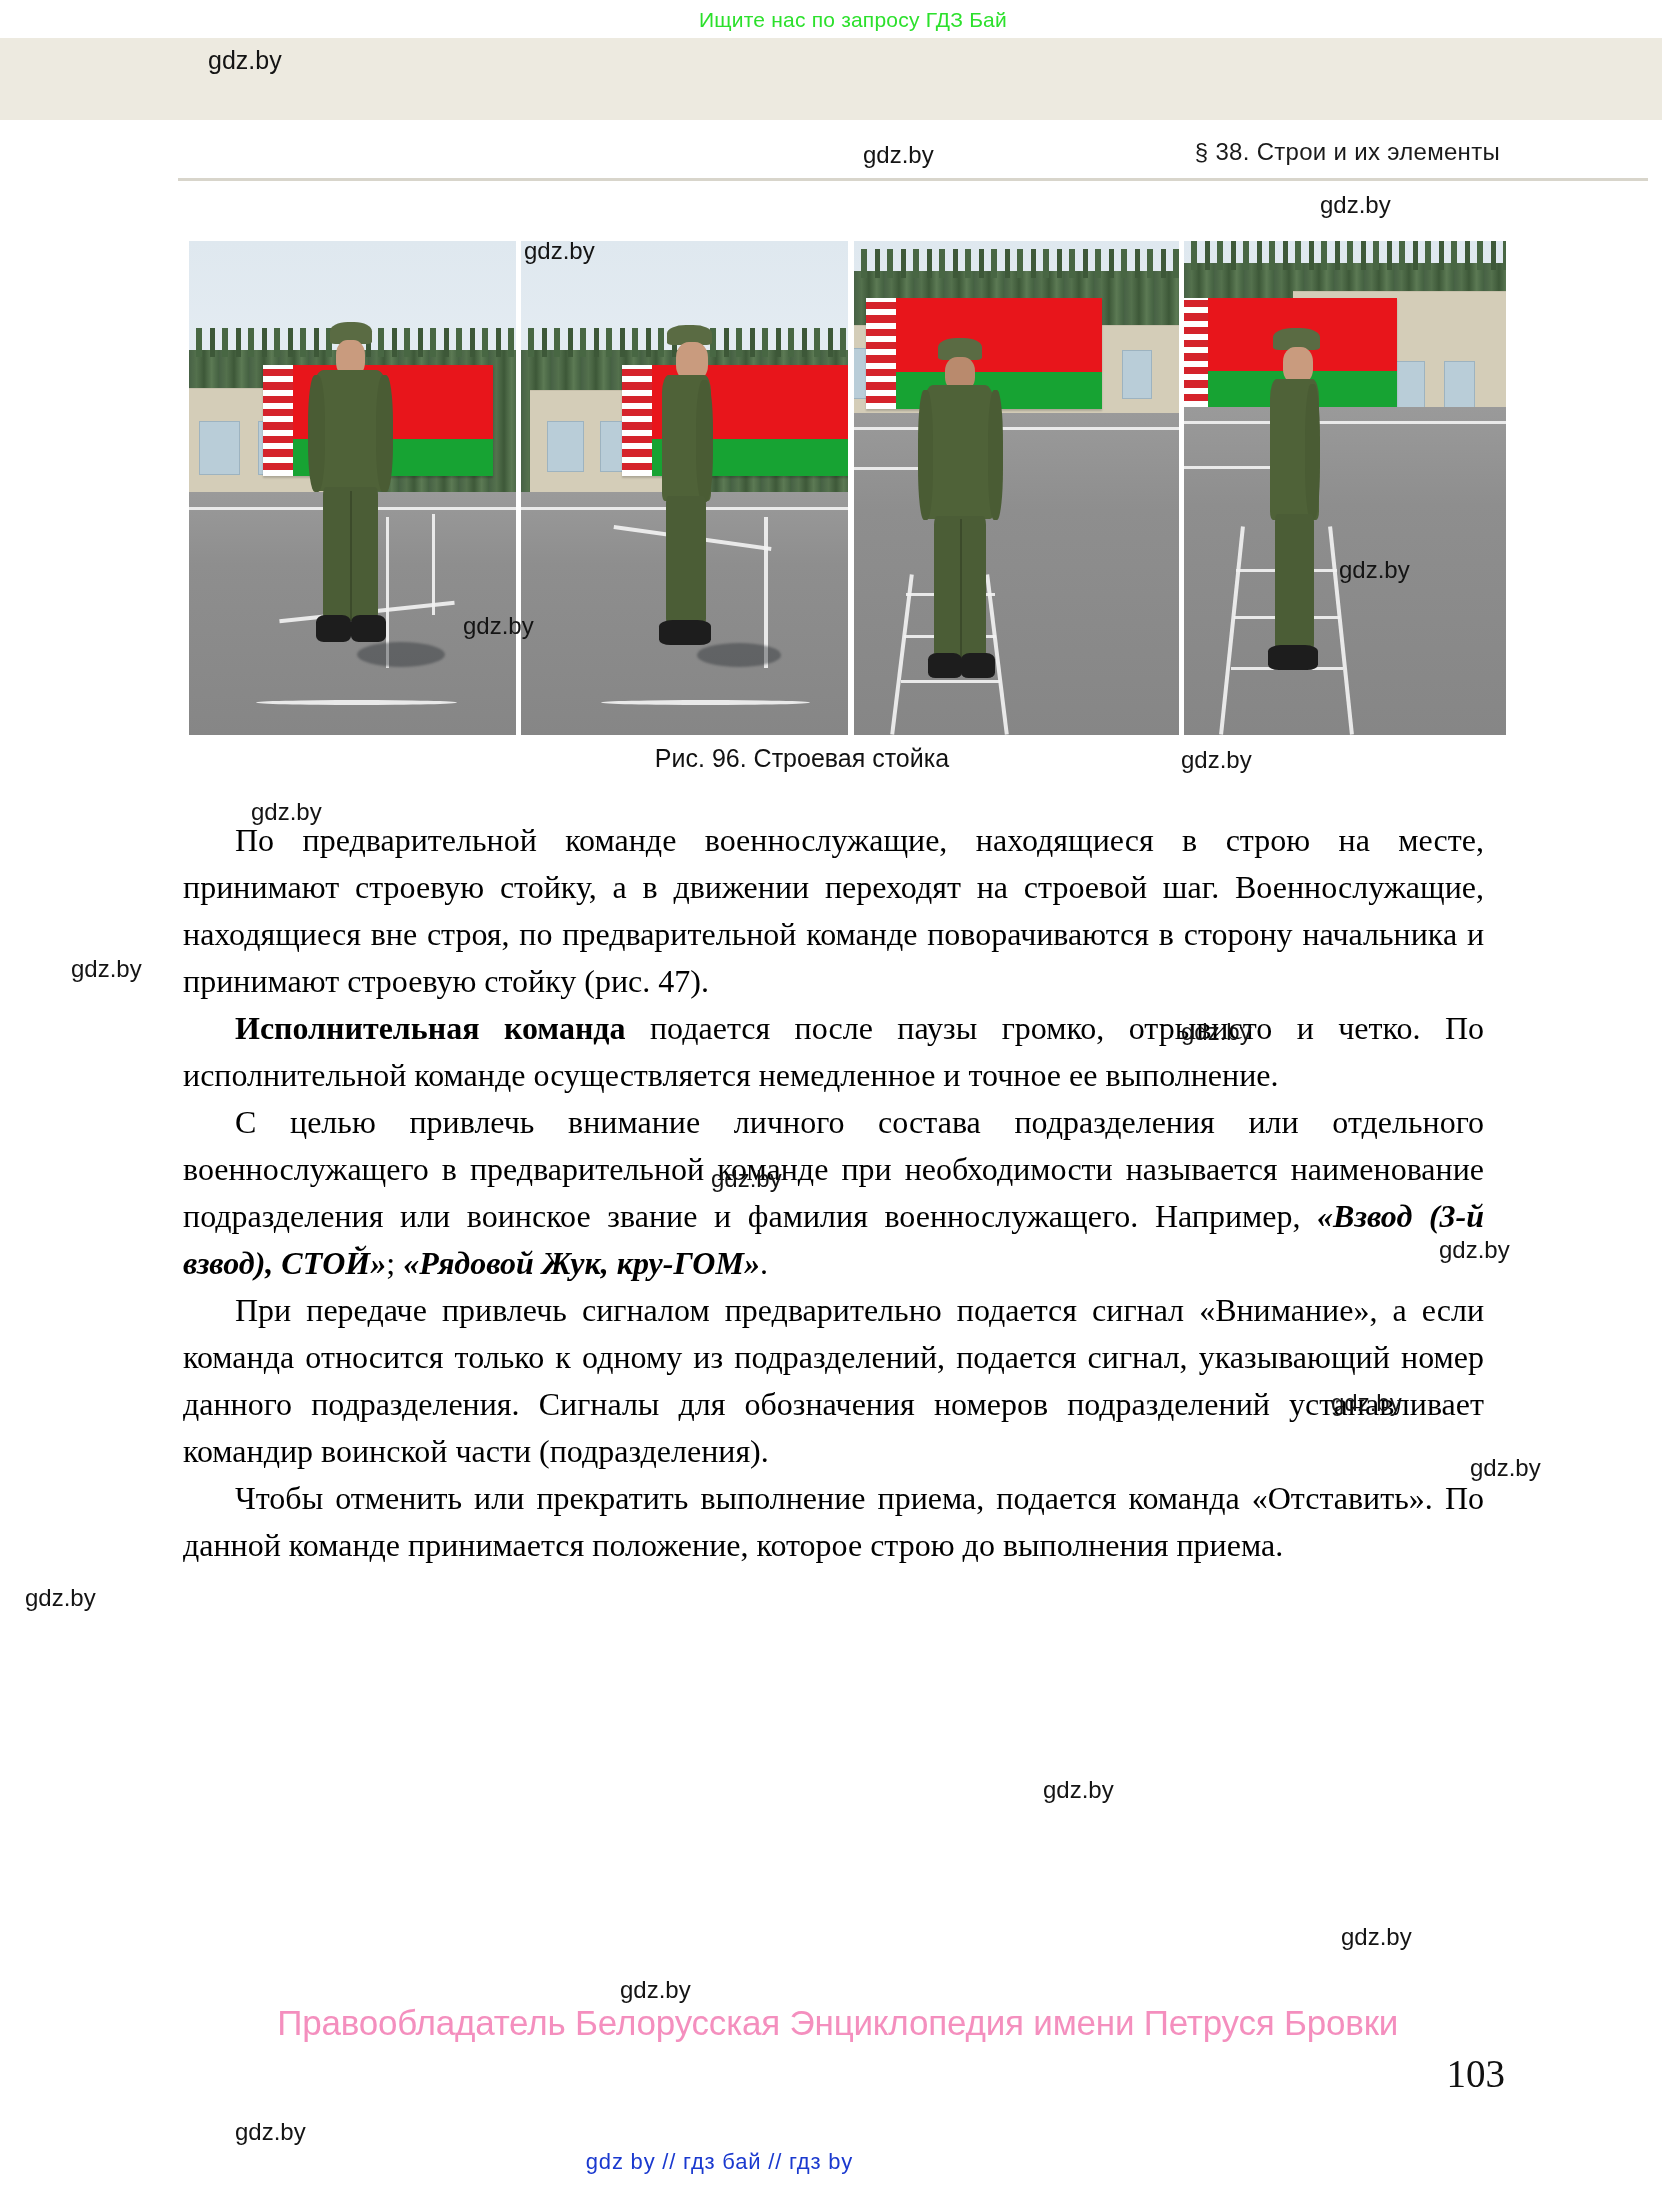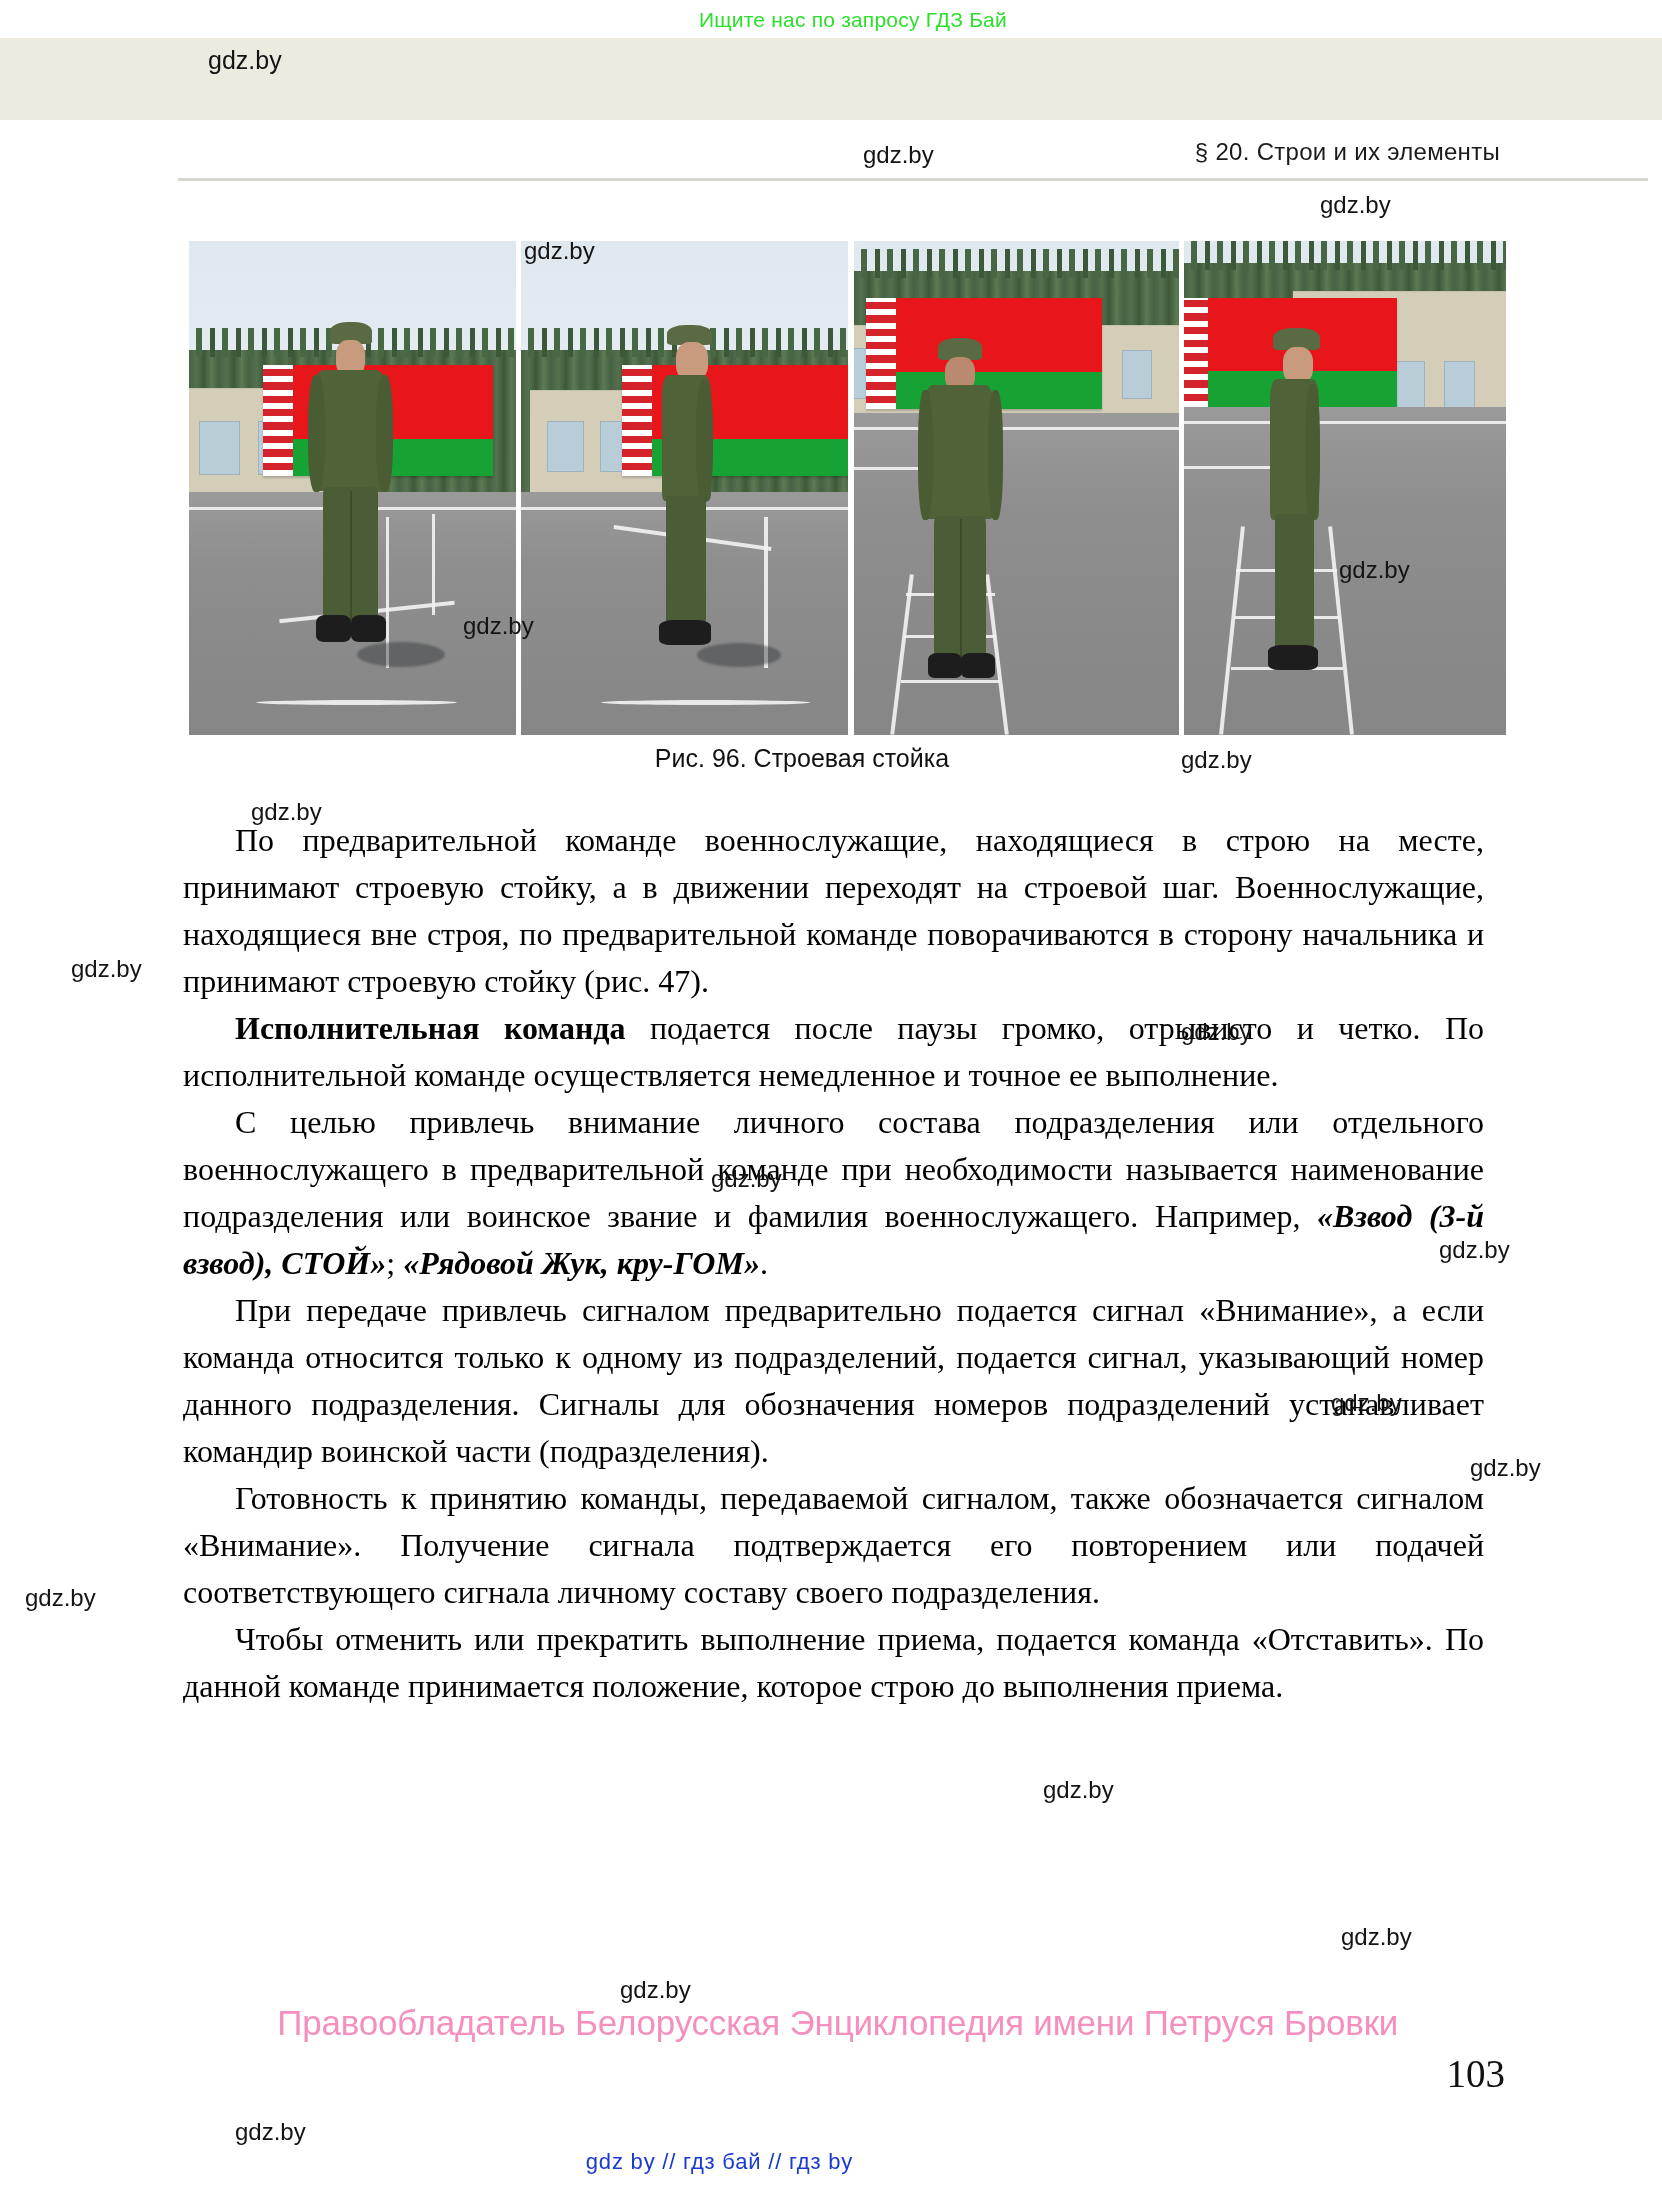--- a/index.html
+++ b/index.html
@@ -253,21 +253,21 @@
 <body>
 
 <div class="promo-banner">
   <span class="promo-text">Ищите нас по запросу ГДЗ Бай</span>
 </div>
 
 <div class="beige-band"></div>
 
 <div class="sheet"></div>
 
-<div class="running-head">§ 20. Строи и их элементы</div>
+<div class="running-head">§ 38. Строи и их элементы</div>
 <div class="head-rule"></div>
 
 <div class="figure-strip">
 
   <div class="photo p1">
     <div class="sky"></div>
     <div class="trees" style="top:109px;height:159px;"></div>
     <div class="building" style="left:-8.4px;top:147px;width:172px;height:113px;">
       <div class="win" style="left:18.4px;top:32px;width:39px;height:52px;"></div>
       <div class="win" style="left:77px;top:32px;width:39px;height:52px;"></div>
@@ -404,21 +404,20 @@
 
 <div class="body-col">
   <p class="para"><span>По предварительной команде военнослужащие, находящиеся в строю на месте, принимают строевую стойку, а в движении переходят на строевой шаг. Военнослужащие, находящиеся вне строя, по предварительной команде поворачиваются в сторону начальника и принимают строевую стойку (рис. 47).</span></p>
 
   <p class="para"><b>Исполнительная команда</b><span> подается после паузы громко, отрывисто и четко. По исполнительной команде осуществляется немедленное и точное ее выполнение.</span></p>
 
   <p class="para"><span>С целью привлечь внимание личного состава подразделения или отдельного военнослужащего в предварительной команде при необходимости называется наименование подразделения или воинское звание и фамилия военнослужащего. Например, </span><i class="bi">«Взвод (3-й взвод), СТОЙ»</i><span>; </span><i class="bi">«Рядовой Жук, кру-ГОМ»</i><span>.</span></p>
 
   <p class="para"><span>При передаче привлечь сигналом предварительно подается сигнал «Внимание», а если команда относится только к одному из подразделений, подается сигнал, указывающий номер данного подразделения. Сигналы для обозначения номеров подразделений устанавливает командир воинской части (подразделения).</span></p>
 
-  <p class="para"><span>Готовность к принятию команды, передаваемой сигналом, также обозначается сигналом «Внимание». Получение сигнала подтверждается его повторением или подачей соответствующего сигнала личному составу своего подразделения.</span></p>
 
   <p class="para"><span>Чтобы отменить или прекратить выполнение приема, подается команда «Отставить». По данной команде принимается положение, которое строю до выполнения приема.</span></p>
 </div>
 
 <div class="copyright">Правообладатель Белорусская Энциклопедия имени Петруся Бровки</div>
 <div class="page-num">103</div>
 <div class="bottom-links">gdz by  //  гдз бай  //  гдз by</div>
 
 <div id="watermark-layer">
     <span class="wm" style="left: 208px; top: 46px; font-size: 25px; opacity: 1;">gdz.by</span>

